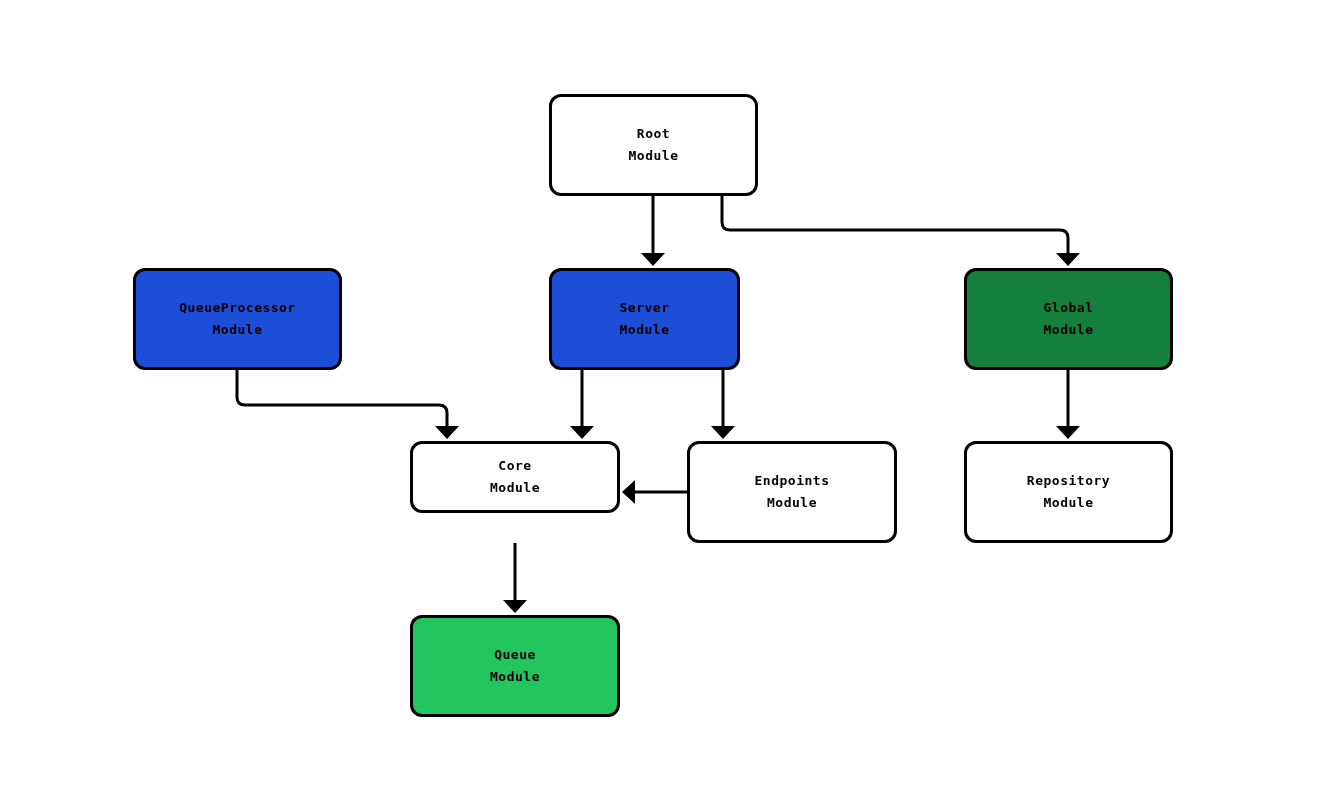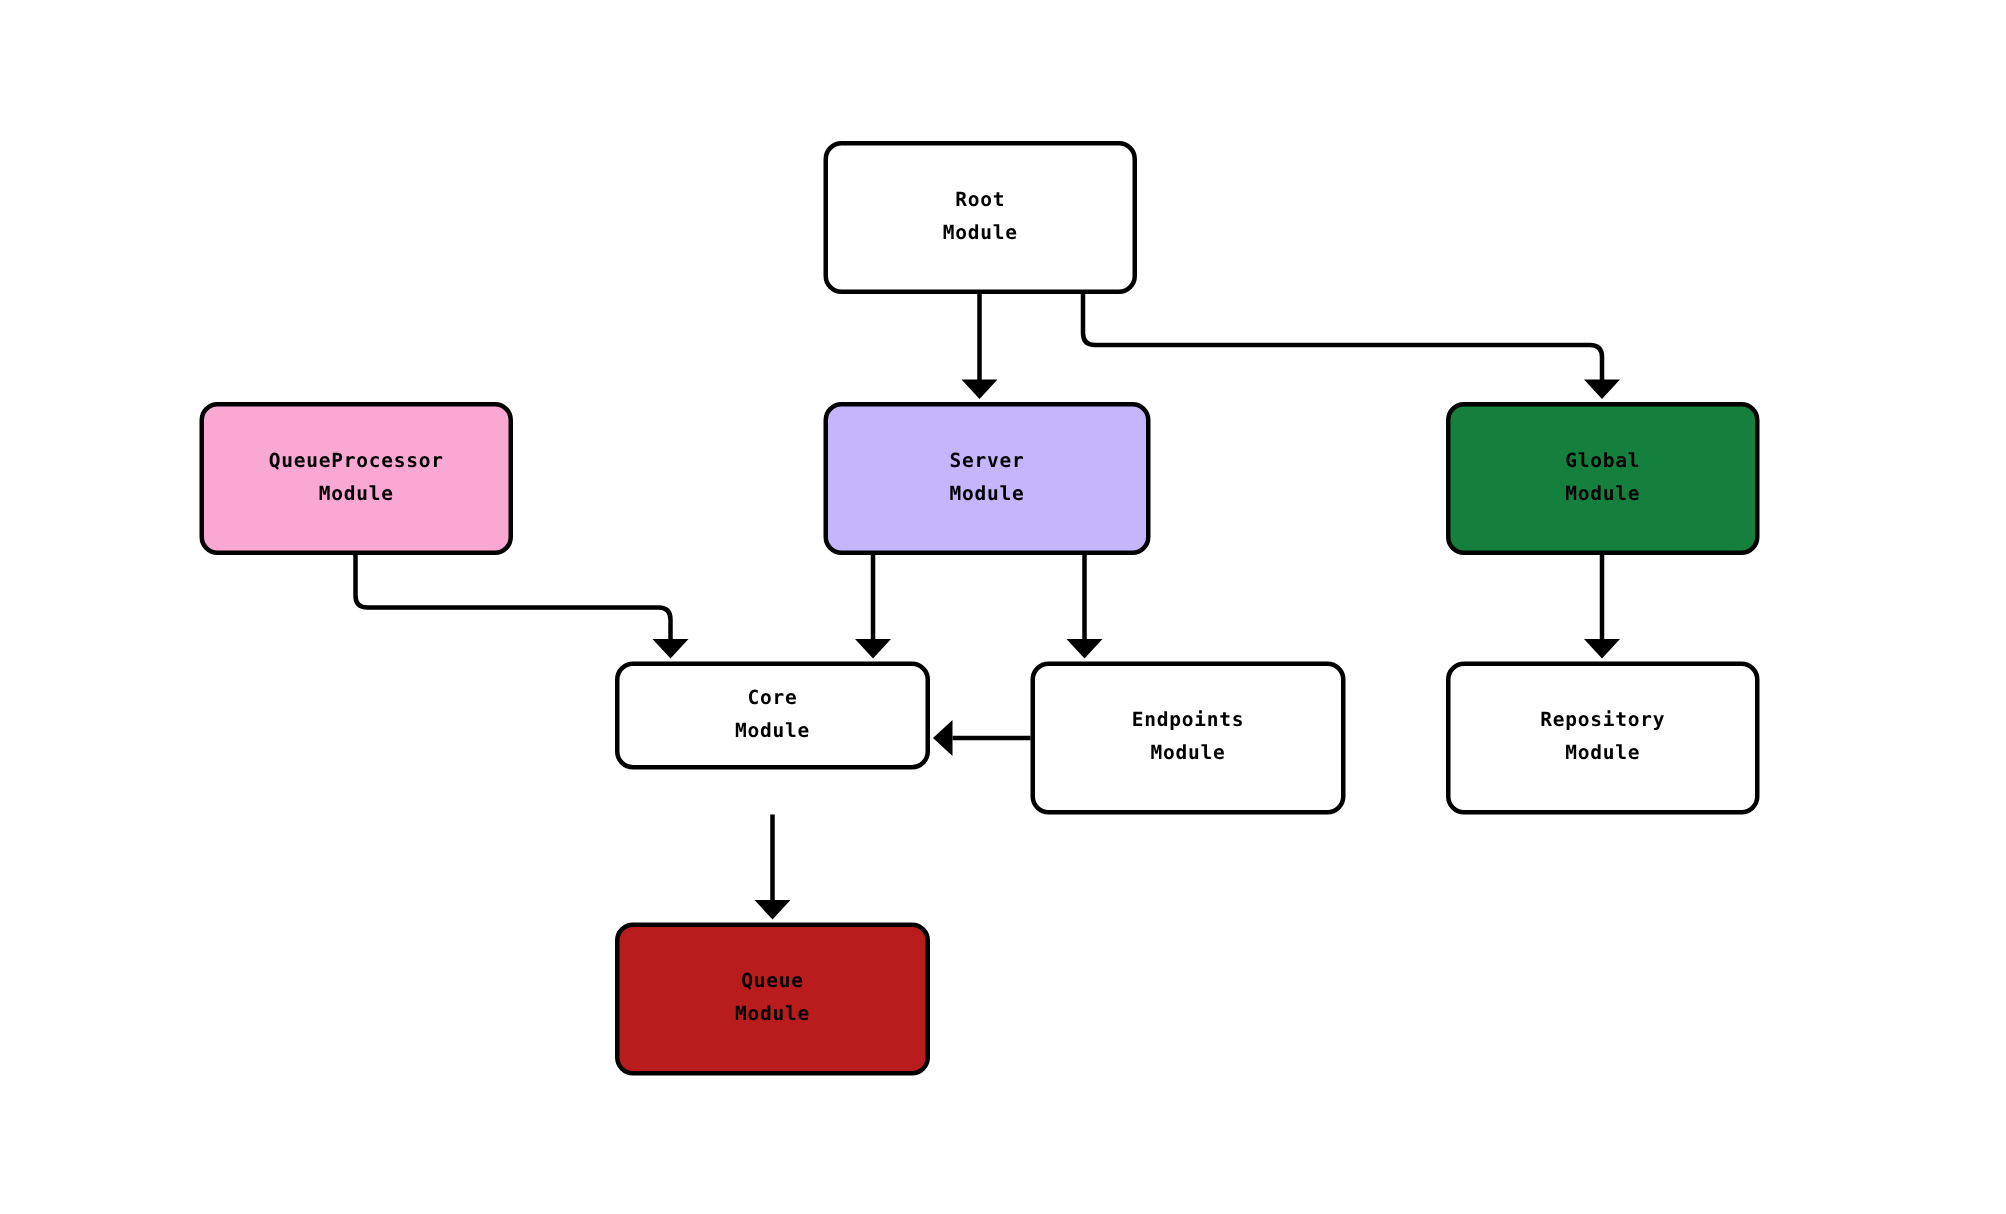--- a/index.html
+++ b/index.html
@@ -73,43 +73,43 @@
         <polygon points="635,480 635,504 622,492" fill="#000000"></polygon>
         <polygon points="503,600 527,600 515,613" fill="#000000"></polygon>
       </g>
   </svg>
 
   <div id="nodes-layer">
       <div class="node" style="left: 549px; top: 94px; width: 209px; height: 102px; border-color: rgb(0, 0, 0); background: rgb(255, 255, 255);">
         <div class="node-label">Root
 Module</div>
       </div>
-      <div class="node" style="left: 133px; top: 268px; width: 209px; height: 102px; border-color: rgb(0, 0, 0); background: #f9a8d4;">
+      <div class="node" style="left: 133px; top: 268px; width: 209px; height: 102px; border-color: rgb(0, 0, 0); background: #1d4ed8;">
         <div class="node-label">QueueProcessor
 Module</div>
       </div>
-      <div class="node" style="left: 549px; top: 268px; width: 218px; height: 102px; border-color: rgb(0, 0, 0); background: #c4b5fd;">
+      <div class="node" style="left: 549px; top: 268px; width: 191px; height: 102px; border-color: rgb(0, 0, 0); background: #1d4ed8;">
         <div class="node-label">Server
 Module</div>
       </div>
       <div class="node" style="left: 964px; top: 268px; width: 209px; height: 102px; border-color: rgb(0, 0, 0); background: #15803d;">
         <div class="node-label">Global
 Module</div>
       </div>
       <div class="node" style="left: 410px; top: 441px; width: 210px; height: 72px; border-color: rgb(0, 0, 0); background: rgb(255, 255, 255);">
         <div class="node-label">Core
 Module</div>
       </div>
       <div class="node" style="left: 687px; top: 441px; width: 210px; height: 102px; border-color: rgb(0, 0, 0); background: rgb(255, 255, 255);">
         <div class="node-label">Endpoints
 Module</div>
       </div>
       <div class="node" style="left: 964px; top: 441px; width: 209px; height: 102px; border-color: rgb(0, 0, 0); background: rgb(255, 255, 255); justify-content: center;">
         <div class="node-label">Repository
 Module</div>
       </div>
-      <div class="node" style="left: 410px; top: 615px; width: 210px; height: 102px; border-color: rgb(0, 0, 0); background: #b91c1c;">
+      <div class="node" style="left: 410px; top: 615px; width: 210px; height: 102px; border-color: rgb(0, 0, 0); background: #22c55e;">
         <div class="node-label">Queue
 Module</div>
       </div>
     </div>
 
 </div>
 
 </body></html>

